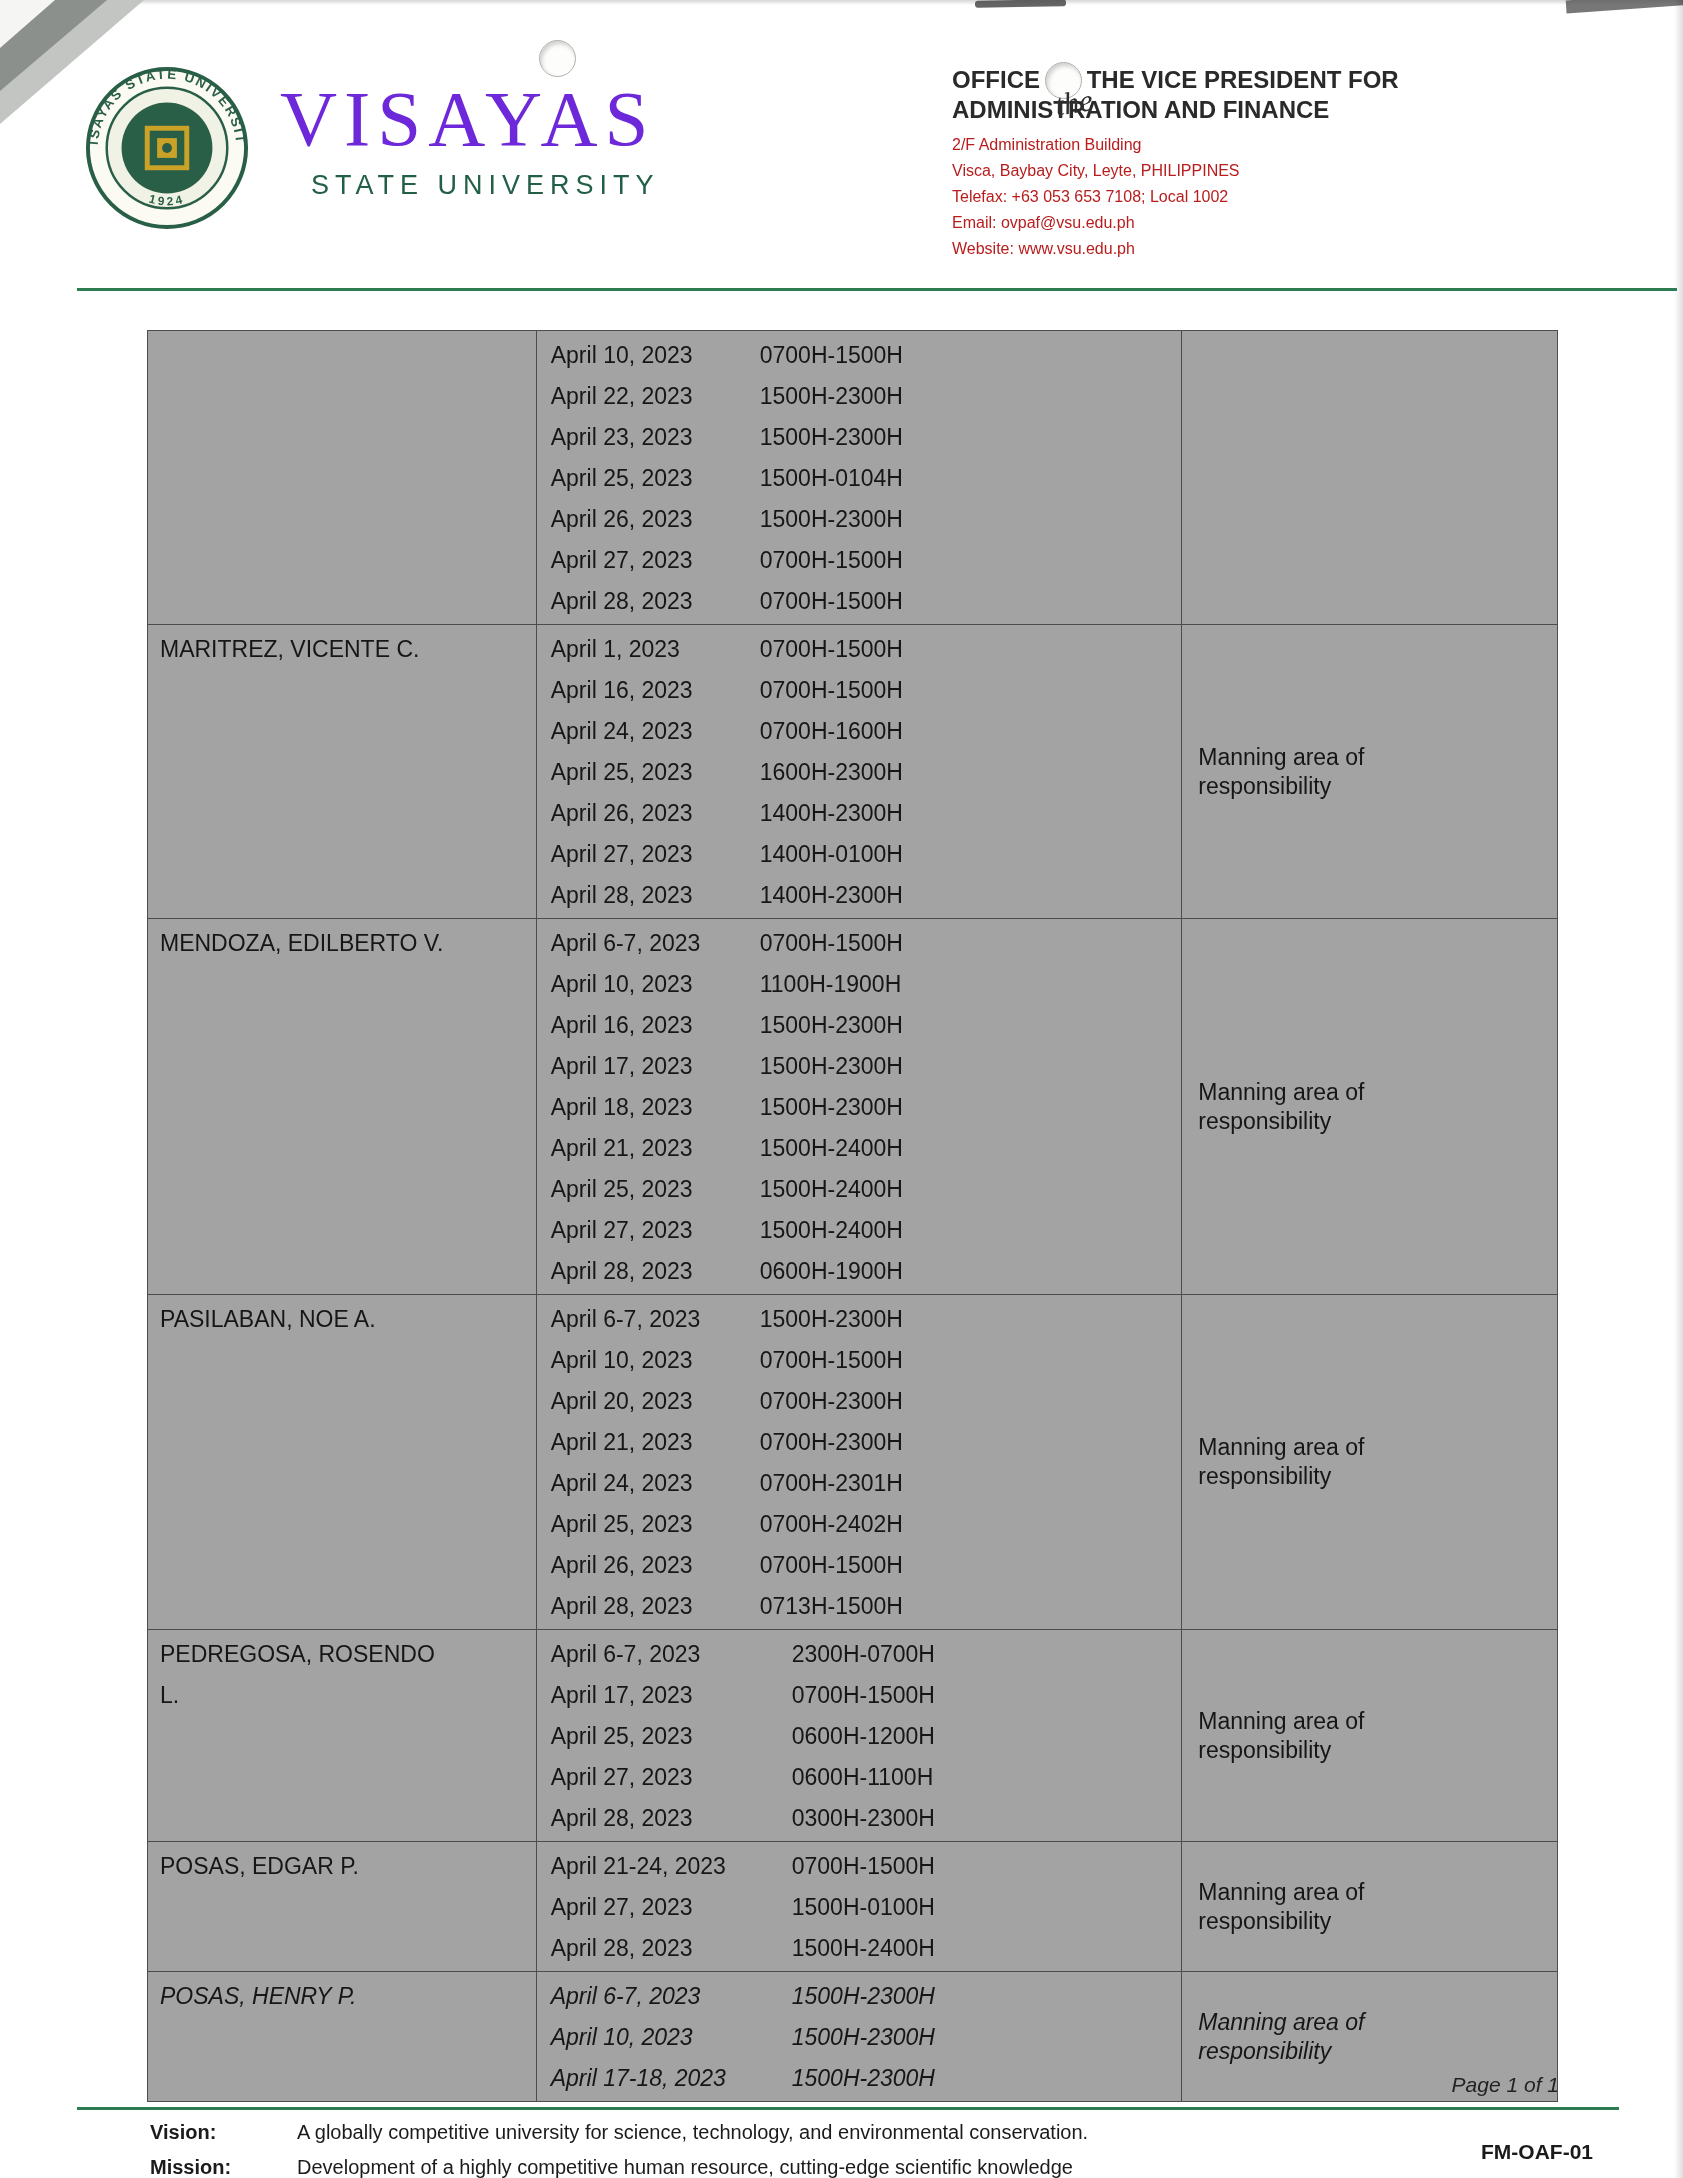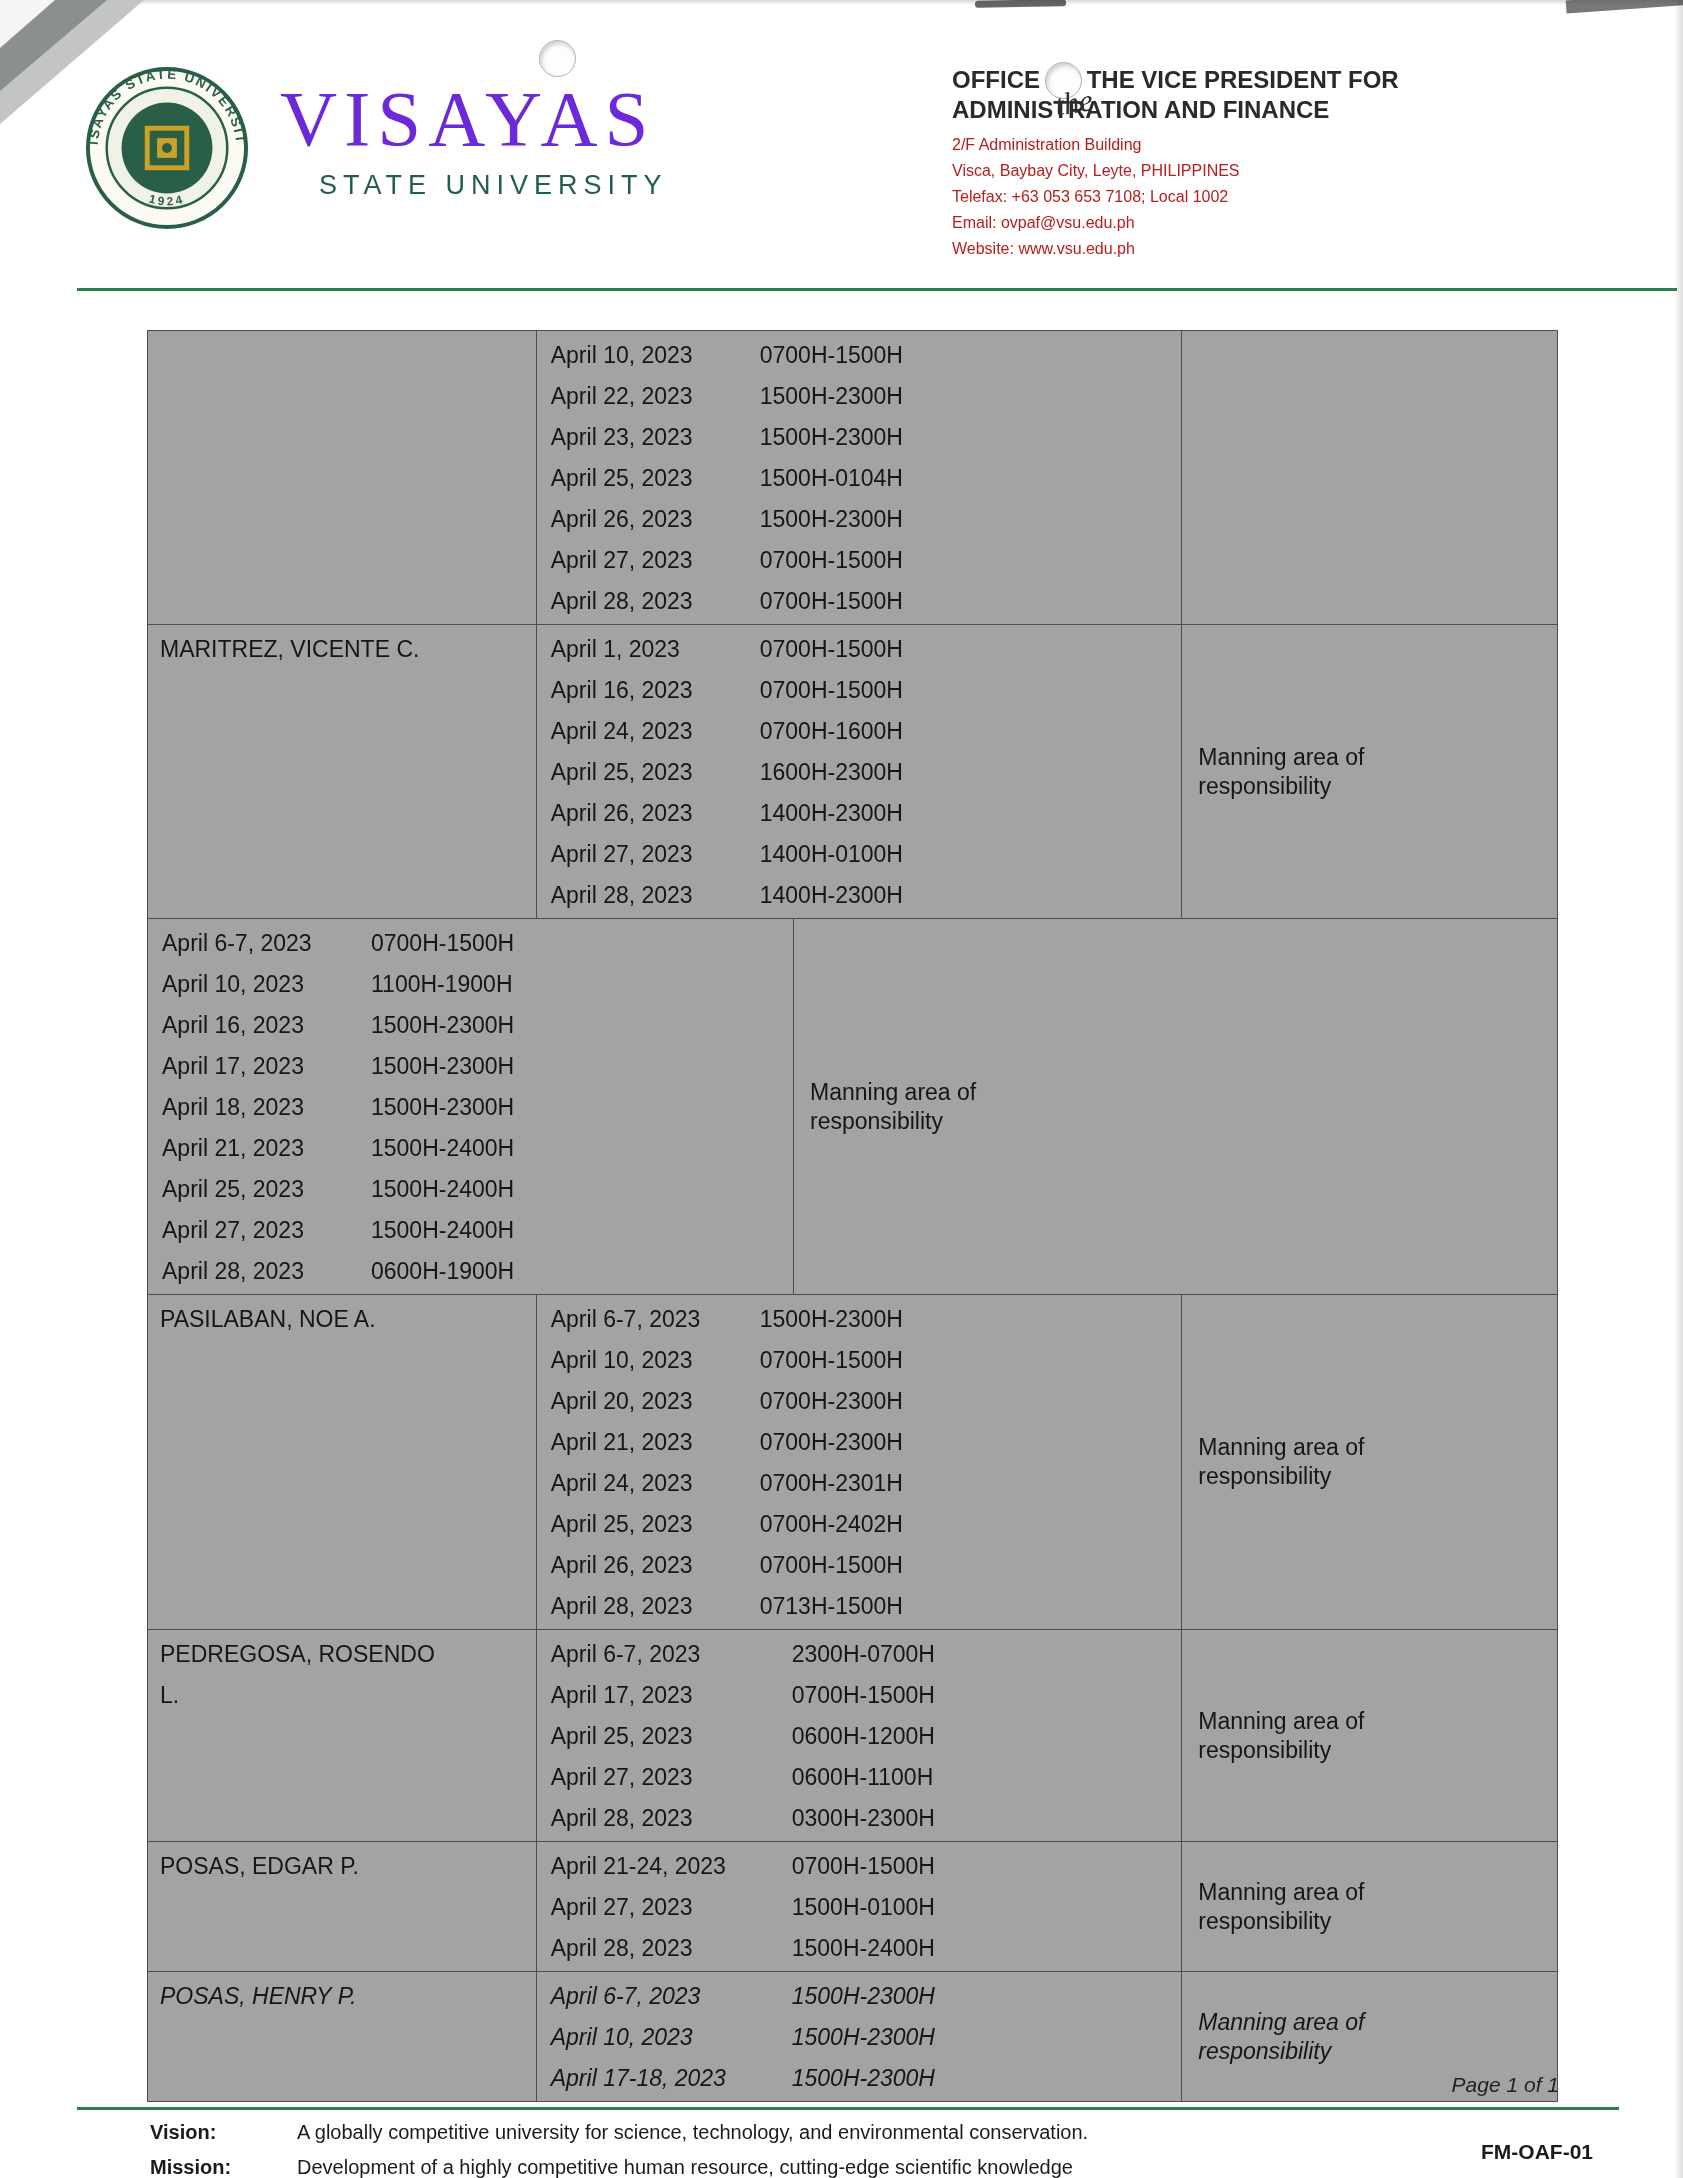--- a/index.html
+++ b/index.html
@@ -26,21 +26,21 @@
   .hole1{left:539px;top:40px;}
   .hole2{left:1045px;top:62px;}
   .handwriting{position:absolute;left:1055px;top:85px;font-family:"Liberation Serif", serif;
                font-style:italic;font-size:31px;color:#2e2e2e;transform:rotate(-9deg);}
 
   
   .seal{position:absolute;left:84px;top:65px;width:166px;height:166px;}
   .wordmark{position:absolute;left:280px;top:79px;}
   .visayas{font-family:"Liberation Serif", serif;font-size:79px;line-height:1;
            letter-spacing:7px;color:#6d28d9;}
-  .state-univ{font-size:27px;letter-spacing:6px;color:#235f46;margin-top:12px;margin-left:39px;}
+  .state-univ{font-size:27px;letter-spacing:6px;color:#235f46;margin-top:12px;margin-left:31px;}
   .office{position:absolute;left:952px;top:65px;width:574px;}
   .office-title{font-weight:bold;font-size:24px;line-height:30px;color:#2a2a2a;}
   .office-address{margin-top:7px;font-size:16px;line-height:26px;color:#b91c1c;}
   .rule{position:absolute;left:77px;top:288px;width:1600px;height:3px;background:#2e7d52;}
 
   
   .table{position:absolute;left:147px;top:330px;width:1411px;box-sizing:border-box;
          border:1.5px solid #4c4c4c;background:#a3a3a3;}
   .group{display:flex;border-bottom:1.5px solid #4c4c4c;}
   .group:last-child{border-bottom:none;font-style:italic;}
@@ -189,20 +189,21 @@
           <div class="line">
             <span class="date">April 28, 2023</span>
             <span class="time">1400H-2300H</span>
           </div>
         </div>
         <div class="cell remark">
           <div class="remark-text">Manning area of responsibility</div>
         </div>
       </div>
       <div class="group">
+        <div class="cell name">MENDOZA, EDILBERTO V.</div>
         <div class="cell sched">
           <div class="line">
             <span class="date">April 6-7, 2023</span>
             <span class="time">0700H-1500H</span>
           </div>
           <div class="line">
             <span class="date">April 10, 2023</span>
             <span class="time">1100H-1900H</span>
           </div>
           <div class="line">

